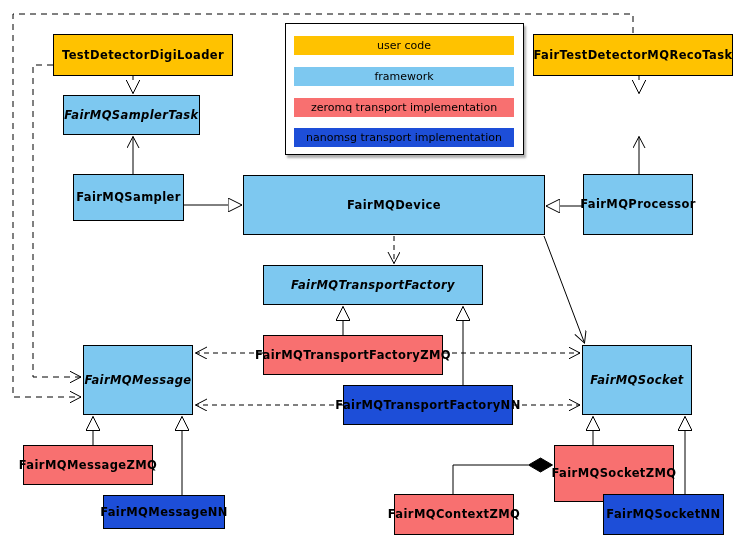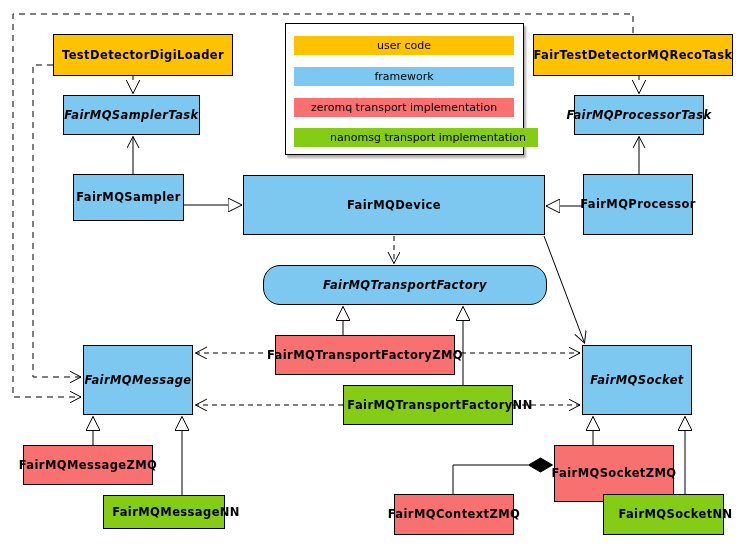--- a/index.html
+++ b/index.html
@@ -11,21 +11,21 @@
   .node{
     position:absolute;box-sizing:border-box;border:1px solid #000;
     display:flex;align-items:center;justify-content:center;text-align:left;
     font-size:11.5px;font-weight:bold;color:#000;letter-spacing:0.4px;
     z-index:1;line-height:1.1;
   }
   .abstract{font-style:italic;}
   .cat-user{background:#FFC200;}
   .cat-fw{background:#7DC8F0;}
   .cat-zmq{background:#F87070;}
-  .cat-nn{background:#84cc16;padding-left:24px;}
+  .cat-nn{background:#1d4ed8;}
   .legend{
     position:absolute;left:260px;top:23px;width:237px;height:130px;
     background:#fff;border:1px solid #000;z-index:1;
     box-shadow:2px 3px 2px rgba(110,110,110,0.55);
     margin-left:25px;
   }
   .legend .bar{
     position:absolute;left:8px;width:220px;height:19px;
     display:flex;align-items:center;justify-content:center;
     font-size:11px;font-weight:normal;color:#000;
@@ -100,36 +100,33 @@
 
   <div class="node cat-user" style="left:53px;top:34px;width:180px;height:42px;">
     <span>TestDetectorDigiLoader</span>
   </div>
   <div class="node cat-user" style="left:533px;top:34px;width:200px;height:42px;">
     <span>FairTestDetectorMQRecoTask</span>
   </div>
   <div class="node cat-fw abstract" style="left:63px;top:95px;width:137px;height:40px;">
     <span>FairMQSamplerTask</span>
   </div>
-  <div class="node cat-fw abstract" style="left:574px;top:95px;width:130px;height:40px;">
-    <span>FairMQProcessorTask</span>
-  </div>
   <div class="node cat-fw" style="left:73px;top:174px;width:111px;height:47px;">
     <span>FairMQSampler</span>
   </div>
   <div class="node cat-fw" style="left:243px;top:175px;width:302px;height:60px;">
     <span>FairMQDevice</span>
   </div>
   <div class="node cat-fw" style="left:583px;top:174px;width:110px;height:61px;">
     <span>FairMQProcessor</span>
   </div>
-  <div class="node cat-fw abstract" style="left:263px;top:265px;width:284px;height:40px;border-radius:17px;">
+  <div class="node cat-fw abstract" style="left:263px;top:265px;width:220px;height:40px;">
     <span>FairMQTransportFactory</span>
   </div>
-  <div class="node cat-zmq" style="left:263px;top:335px;width:180px;height:40px;margin-left:12px;">
+  <div class="node cat-zmq" style="left:263px;top:335px;width:180px;height:40px;">
     <span>FairMQTransportFactoryZMQ</span>
   </div>
   <div class="node cat-nn" style="left:343px;top:385px;width:170px;height:40px;">
     <span>FairMQTransportFactoryNN</span>
   </div>
   <div class="node cat-fw abstract" style="left:83px;top:345px;width:110px;height:70px;">
     <span>FairMQMessage</span>
   </div>
   <div class="node cat-fw abstract" style="left:582px;top:345px;width:110px;height:70px;">
     <span>FairMQSocket</span>

